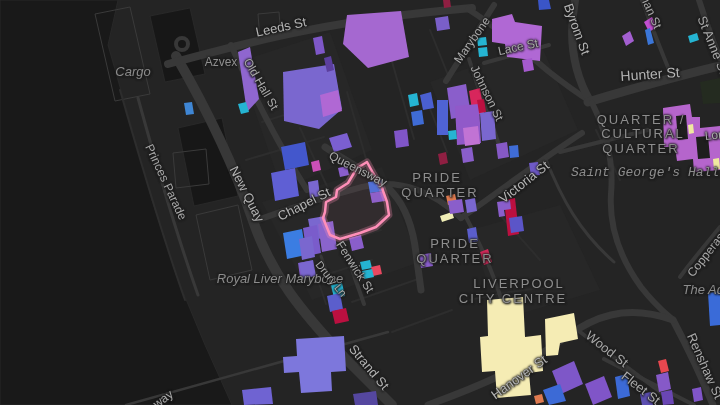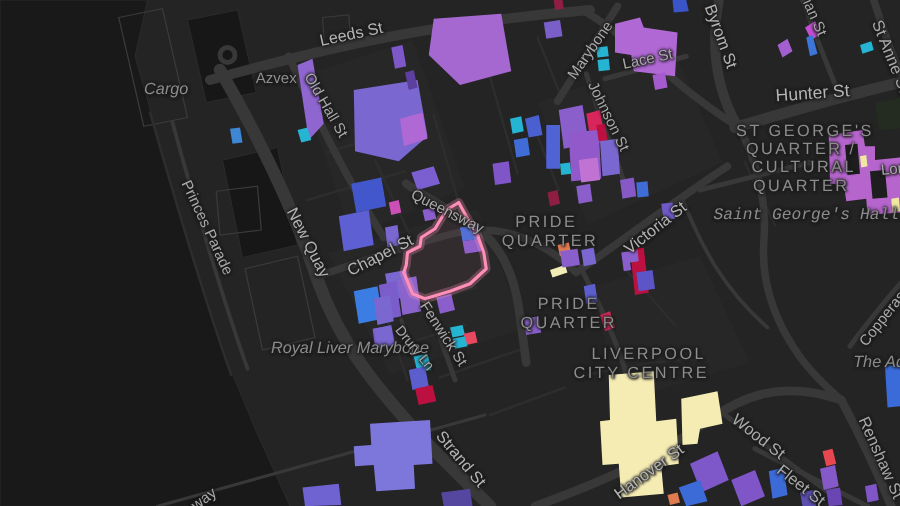--- a/index.html
+++ b/index.html
@@ -183,21 +183,20 @@
       <div class="map-label lbl-poi" style="left: 221px; top: 62px; font-size: 12px; transform: translate(-50%, -50%) rotate(0deg);">Azvex</div>
       <div class="map-label lbl-poi-italic" style="left: 113px; top: 71px; font-size: 13px; transform: translate(-50%, -50%) rotate(0deg);">Cargo</div>
       <div class="map-label lbl-street" style="left: 472px; top: 40px; font-size: 12px; transform: translate(-50%, -50%) rotate(-55deg);">Marybone</div>
       <div class="map-label lbl-street" style="left: 518px; top: 47px; font-size: 12px; transform: translate(-50%, -50%) rotate(-12deg);">Lace St</div>
       <div class="map-label lbl-street" style="left: 487px; top: 93px; font-size: 12px; transform: translate(-50%, -50%) rotate(64deg);">Johnson St</div>
       <div class="map-label lbl-street-lg" style="left: 577px; top: 29px; font-size: 13px; transform: translate(-50%, -50%) rotate(70deg);">Byrom St</div>
       <div class="map-label lbl-street" style="left: 652px; top: 14px; font-size: 12px; transform: translate(-50%, -50%) rotate(66deg);">ian St</div>
       <div class="map-label lbl-street" style="left: 713px; top: 45px; font-size: 13px; transform: translate(-50%, -50%) rotate(68deg);">St Anne St</div>
       <div class="map-label lbl-street-lg" style="left: 650px; top: 74px; font-size: 14px; transform: translate(-50%, -50%) rotate(-4deg);">Hunter St</div>
       <div class="map-label lbl-street" style="left: 734px; top: 133px; font-size: 12px; transform: translate(-50%, -50%) rotate(-6deg);">London Rd</div>
-      <div class="map-label lbl-area" style="left: 644px; top: 104px; font-size: 13px; transform: translate(-50%, -50%) rotate(0deg);">ST GEORGE'S</div>
       <div class="map-label lbl-area" style="left: 641px; top: 119px; font-size: 13px; transform: translate(-50%, -50%) rotate(0deg);">QUARTER /</div>
       <div class="map-label lbl-area" style="left: 643px; top: 133px; font-size: 13px; transform: translate(-50%, -50%) rotate(0deg);">CULTURAL</div>
       <div class="map-label lbl-area" style="left: 641px; top: 148px; font-size: 13px; transform: translate(-50%, -50%) rotate(0deg);">QUARTER</div>
       <div class="map-label lbl-poi-italic" style="left: 625px; top: 172px; font-size: 13px; transform: translate(-50%, -50%) rotate(0deg); font-family: Liberation Mono, monospace;">Saint George's Hall</div>
       <div class="map-label lbl-street" style="left: 712px; top: 247px; font-size: 12px; transform: translate(-50%, -50%) rotate(-52deg);">Copperas Hill</div>
       <div class="map-label lbl-street" style="left: 358px; top: 169px; font-size: 12px; transform: translate(-50%, -50%) rotate(27deg);">Queensway</div>
       <div class="map-label lbl-street-lg" style="left: 304px; top: 204px; font-size: 13px; transform: translate(-50%, -50%) rotate(-27deg);">Chapel St</div>
       <div class="map-label lbl-street-lg" style="left: 247px; top: 194px; font-size: 13px; transform: translate(-50%, -50%) rotate(63deg);">New Quay</div>
       <div class="map-label lbl-street" style="left: 166px; top: 182px; font-size: 12px; transform: translate(-50%, -50%) rotate(65deg);">Princes Parade</div>
       <div class="map-label lbl-poi-italic" style="left: 260px; top: 278px; font-size: 13px; transform: translate(-50%, -50%) rotate(0deg);">Royal Liver Marybone</div>

